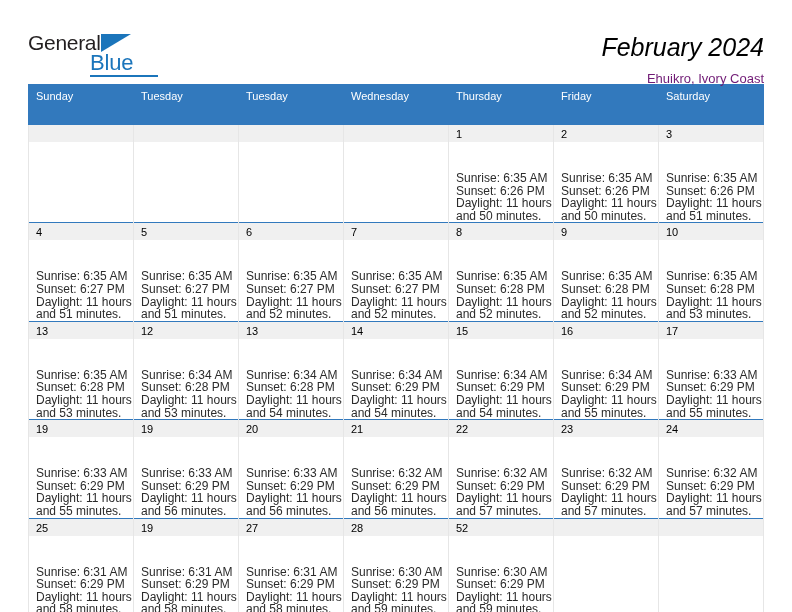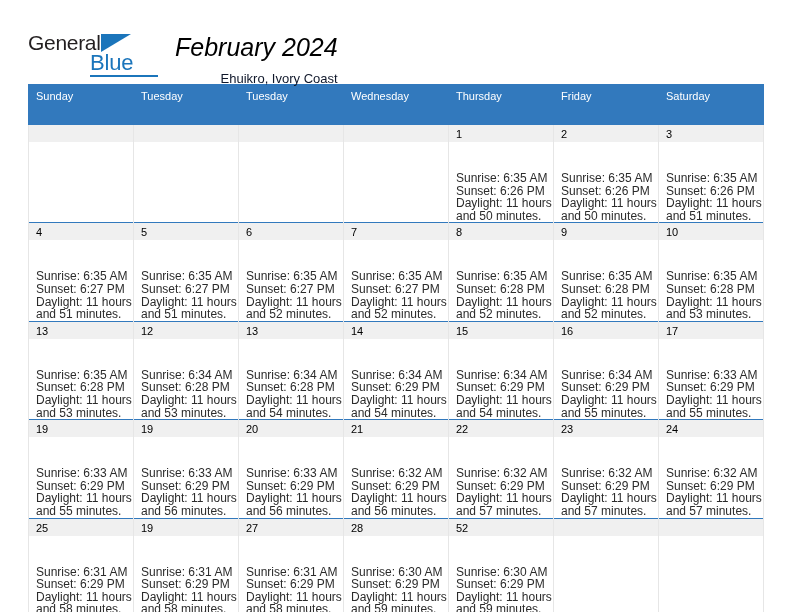--- a/index.html
+++ b/index.html
@@ -18,21 +18,21 @@
     position: relative;
     width: 792px;
     height: 612px;
     box-sizing: border-box;
     padding: 0 28px;
   }
 
   
   .header {
     display: flex;
-    justify-content: flex-start;
+    justify-content: space-between;
     align-items: flex-start;
     padding-top: 32px;
     height: 68px;
     box-sizing: border-box;
     gap: 17px;
   }
   .logo {
     position: relative;
     width: 130px;
     height: 50px;
@@ -78,21 +78,21 @@
   }
   .cal-title {
     font-size: 25px;
     color: #000000;
     line-height: 1.1;
     white-space: nowrap;
     font-style: italic;
   }
   .cal-subtitle {
     font-size: 13px;
-    color: #0f172a;
+    color: #701a75;
     margin-top: 9px;
     white-space: nowrap;
   }
 
   
   .calendar {
     width: 736px;
     border-collapse: collapse;
     table-layout: fixed;
     margin-top: 16px;

